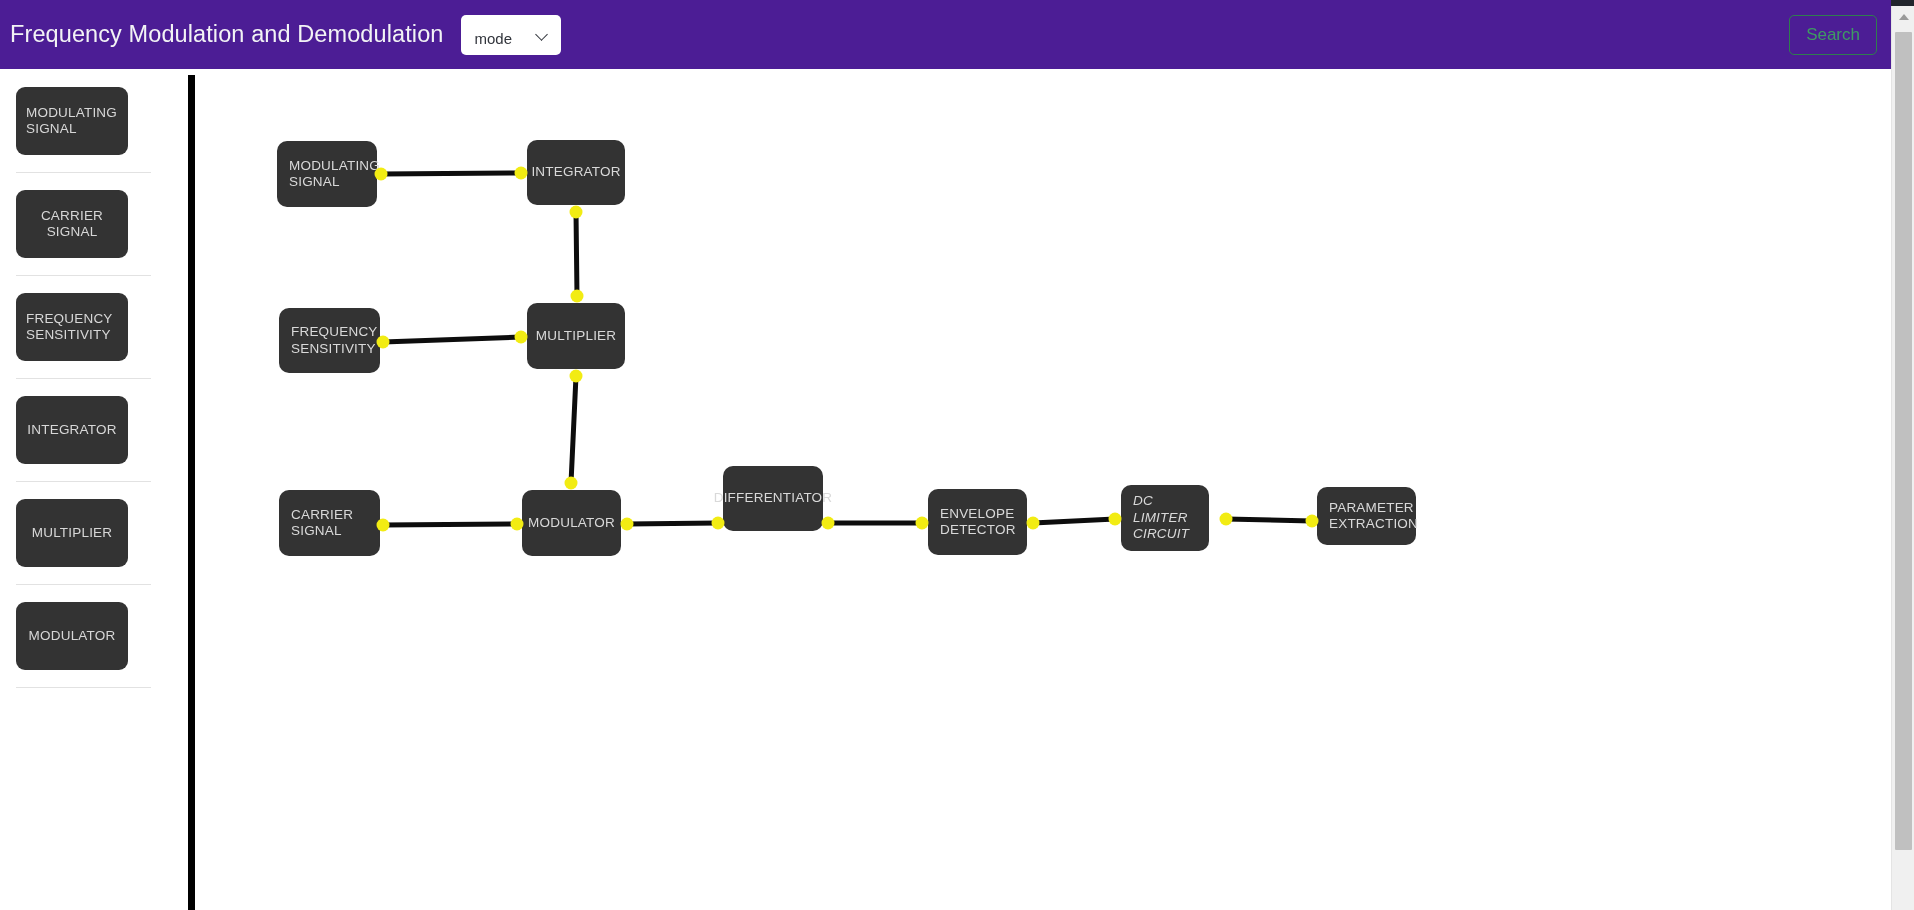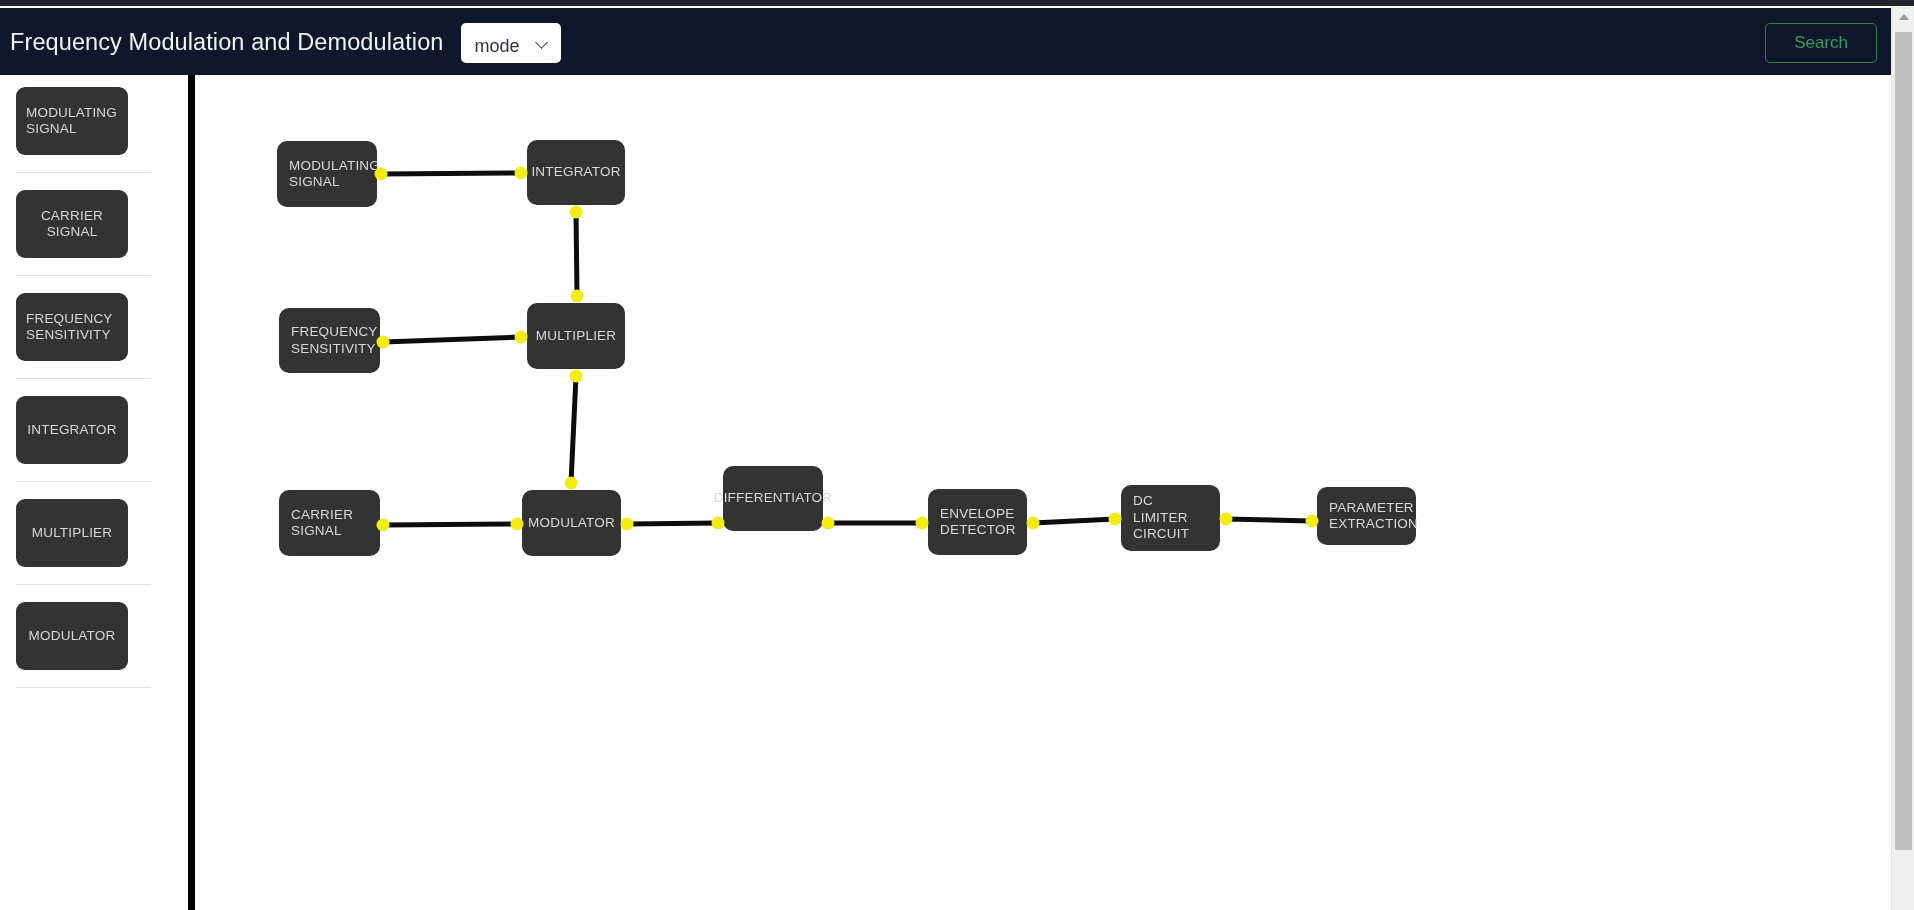--- a/index.html
+++ b/index.html
@@ -23,24 +23,24 @@
   .top-strip {
     position: absolute;
     left: 0; top: 0;
     width: 1914px; height: 6px;
     background: #22252c;
   }
 
   
   .header {
     position: absolute;
-    left: 0; top: 8px;
+    left: 0; top: 0;
     width: 1891px;
     height: 69px;
-    background: #0f172a;
+    background: #4c1d95;
     display: flex;
     align-items: center;
     padding: 0 14px 0 10px;
   }
 
   .app-title {
     color: #f2f3f5;
     font-size: 23.5px;
     font-weight: 400;
     letter-spacing: 0.1px;
@@ -55,21 +55,21 @@
     border: none;
     border-radius: 5px;
     display: flex;
     align-items: center;
     justify-content: space-between;
     padding: 0 11px 0 14px;
     cursor: pointer;
   }
   .mode-select .mode-label {
     color: #31343b;
-    font-size: 18px;
+    font-size: 15px;
     margin-top: 8px;
   }
   .chev {
     width: 14px; height: 14px;
     position: relative;
     flex: 0 0 auto;
   }
   .chev::before {
     content: "";
     position: absolute;
@@ -78,21 +78,21 @@
     border-right: 1.7px solid #31343b;
     border-bottom: 1.7px solid #31343b;
     transform: rotate(45deg);
   }
 
   .header-spacer { flex: 1 1 auto; }
 
   .search-button {
     height: 40px;
     min-width: 76px;
-    padding: 0 28px;
+    padding: 0 16px;
     background: transparent;
     border: 1px solid #2f7d4f;
     border-radius: 5px;
     color: #3e9b63;
     font-size: 17px;
     font-family: "Liberation Sans", sans-serif;
     cursor: pointer;
     display: flex;
     align-items: center;
     justify-content: center;
@@ -312,21 +312,21 @@
         </div>
         <div class="node center" style="left: 327px; top: 415px; width: 99px; height: 66px;">
           <span>MODULATOR</span>
         </div>
         <div class="node center" style="left: 528px; top: 391px; width: 100px; height: 65px;">
           <span>DIFFERENTIATOR</span>
         </div>
         <div class="node" style="left: 733px; top: 414px; width: 99px; height: 66px;">
           <span>ENVELOPE DETECTOR</span>
         </div>
-        <div class="node" style="left: 926px; top: 410px; width: 99px; height: 66px;">
+        <div class="node" style="left: 926px; top: 410px; width: 88px; height: 66px; font-style: italic;">
           <span>DC LIMITER CIRCUIT</span>
         </div>
         <div class="node" style="left: 1122px; top: 412px; width: 99px; height: 58px;">
           <span>PARAMETER EXTRACTION</span>
         </div>
       </div>
     <div id="port-layer">
         <div class="port" style="left: 186px; top: 99px;"></div>
         <div class="port" style="left: 326px; top: 98px;"></div>
         <div class="port" style="left: 381px; top: 137px;"></div>

